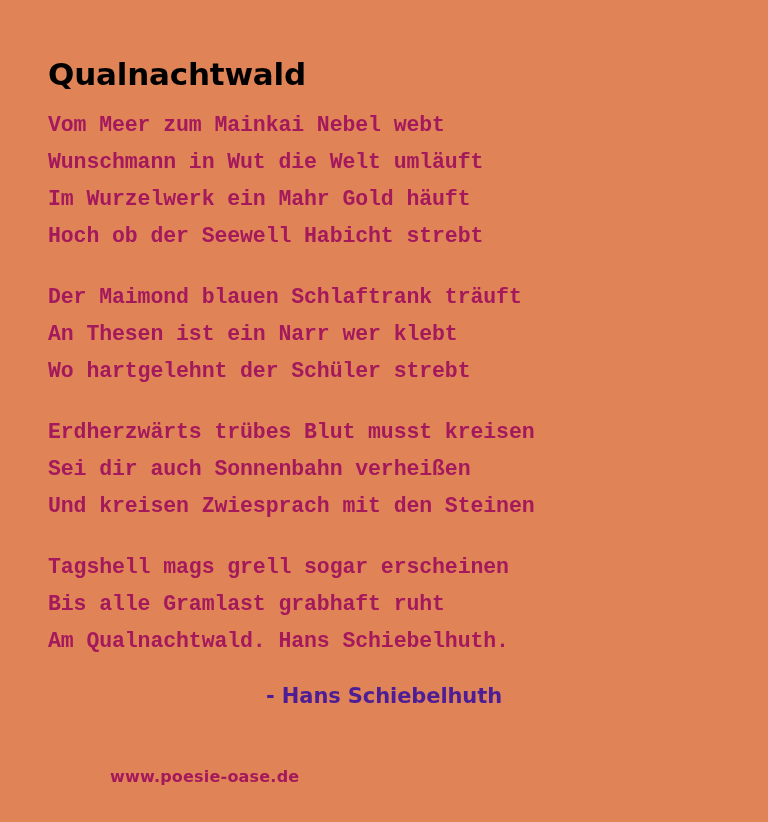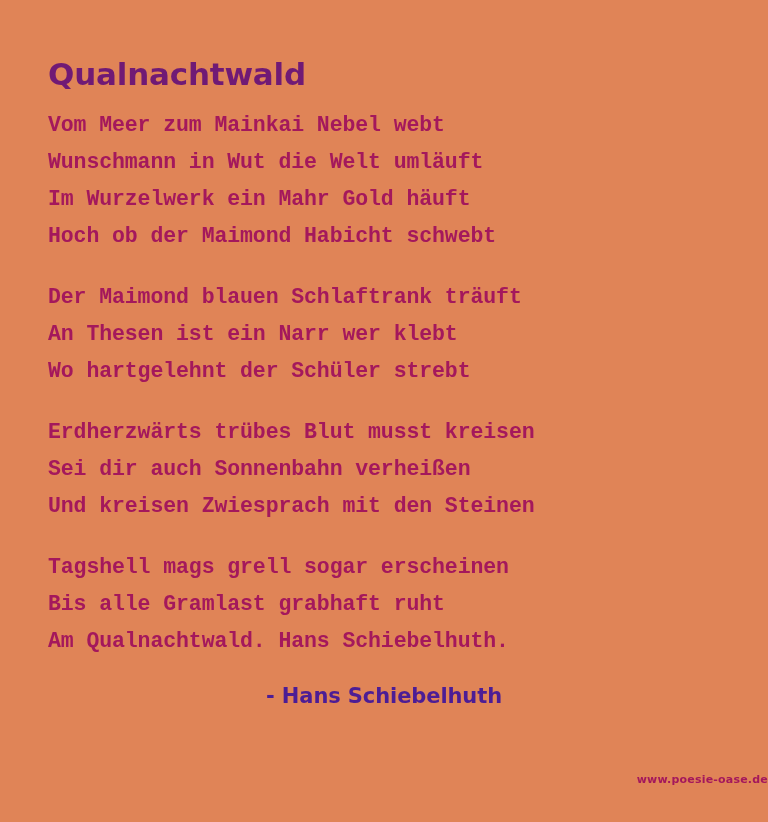--- a/index.html
+++ b/index.html
@@ -16,21 +16,21 @@
   .page {
     position: relative;
     width: 768px;
     height: 822px;
     box-sizing: border-box;
     padding: 48px 48px 0 48px;
   }
   .poem-title {
     font-size: 31px;
     font-weight: bold;
-    color: #701a75;
+    color: #000000;
     letter-spacing: -0.2px;
     margin: 8px 0 14px 0;
     line-height: 1.2;
   }
   .stanza {
     margin-bottom: 24px;
     font-family: Liberation Mono, monospace;
   }
   .line {
     font-size: 21.5px;
@@ -46,40 +46,40 @@
     color: #4c1d95;
     margin-top: 16px;
     letter-spacing: -0.1px;
     text-align: center;
   }
   .site-credit {
     position: absolute;
     left: 0;
     right: 0;
     bottom: 36px;
-    text-align: right;
-    font-size: 11px;
+    text-align: left;
+    font-size: 16px;
     font-weight: bold;
     color: #a4185c;
     letter-spacing: 0.2px;
     padding-left: 110px;
   }
 </style>
 </head>
 <body>
 
 <div class="page">
 
   <h1 class="poem-title">Qualnachtwald</h1>
 
   <div class="stanza">
     <div class="line">Vom Meer zum Mainkai Nebel webt</div>
     <div class="line">Wunschmann in Wut die Welt umläuft</div>
     <div class="line">Im Wurzelwerk ein Mahr Gold häuft</div>
-    <div class="line">Hoch ob der Maimond Habicht schwebt</div>
+    <div class="line">Hoch ob der Seewell Habicht strebt</div>
   </div>
 
   <div class="stanza">
     <div class="line">Der Maimond blauen Schlaftrank träuft</div>
     <div class="line">An Thesen ist ein Narr wer klebt</div>
     <div class="line">Wo hartgelehnt der Schüler strebt</div>
   </div>
 
   <div class="stanza">
     <div class="line">Erdherzwärts trübes Blut musst kreisen</div>

